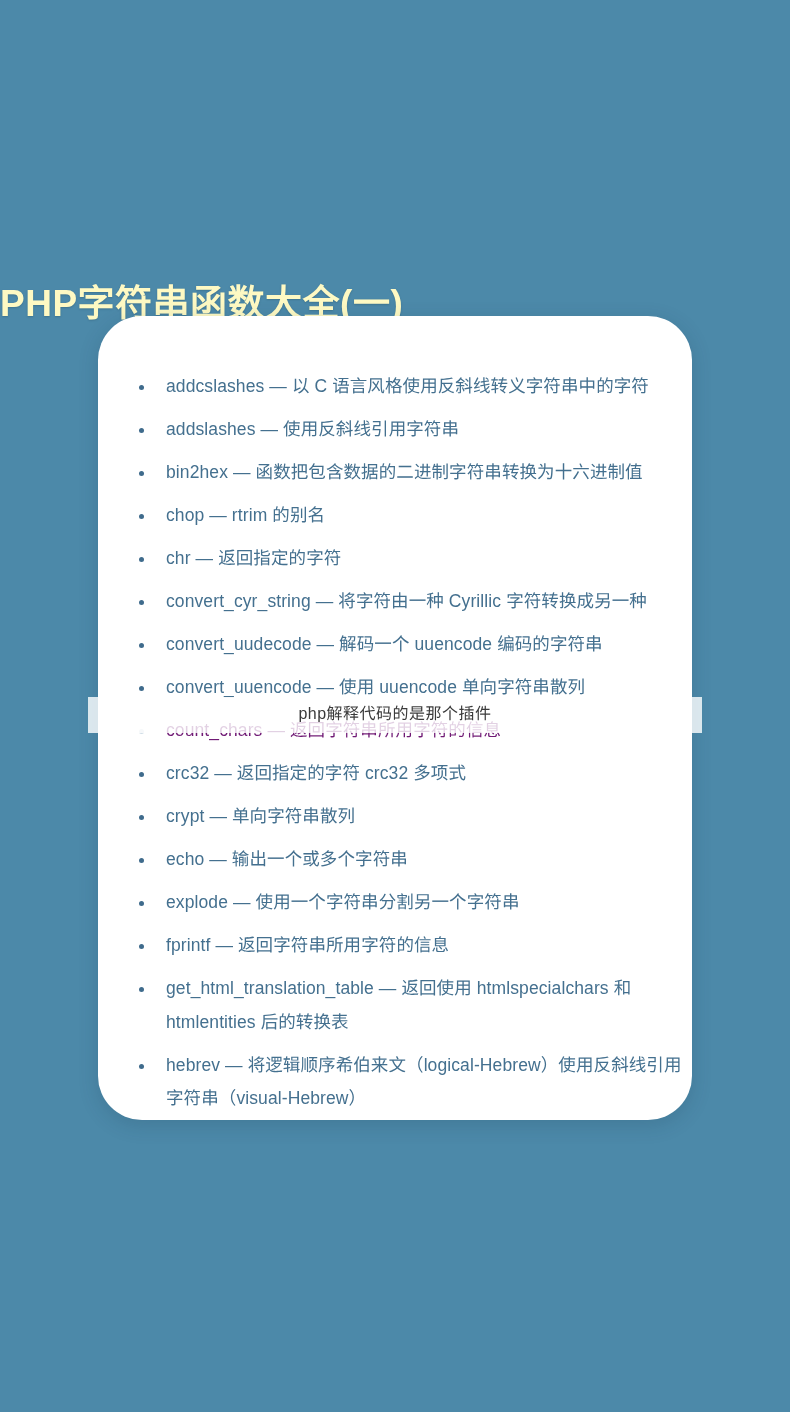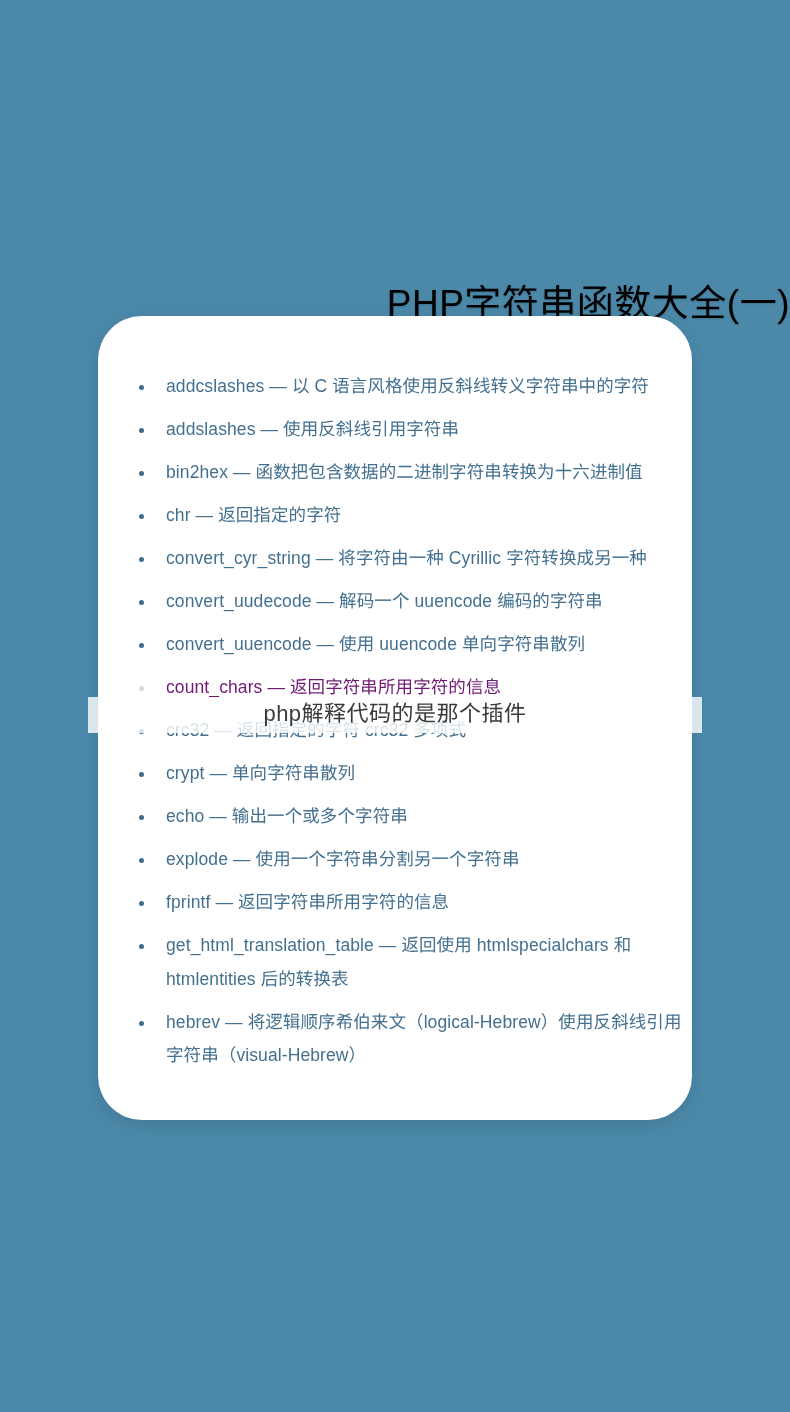--- a/index.html
+++ b/index.html
@@ -22,24 +22,24 @@
     height: 1412px;
     box-sizing: border-box;
   }
 
   
   .title {
     position: absolute;
     left: 0;
     top: 256px;
     width: 790px;
-    text-align: right;
+    text-align: left;
     font-size: 37px;
-    font-weight: normal;
-    color: #000000;
+    font-weight: bold;
+    color: #fef9c3;
     letter-spacing: 0.5px;
     line-height: 1.25;
     text-shadow: 0 1px 2px rgba(30, 60, 80, 0.28);
     white-space: nowrap;
   }
 
   
   .card {
     position: absolute;
     left: 98px;
@@ -100,40 +100,41 @@
     background: rgba(255, 255, 255, 0.80);
     pointer-events: none;
   }
 
   .overlay-text {
     position: absolute;
     left: 0;
     top: 694px;
     width: 790px;
     text-align: center;
-    font-size: 22px;
+    font-size: 16px;
     line-height: 40px;
     color: #3a3a3a;
     font-weight: normal;
     letter-spacing: 0.5px;
     white-space: nowrap;
   }
 </style>
 </head>
 <body>
 
 <div class="page">
 
   <h1 class="title">PHP字符串函数大全(一)</h1>
 
   <div class="card">
     <ul class="list">
         <li class="list-item">addcslashes — 以 C 语言风格使用反斜线转义字符串中的字符</li>
         <li class="list-item">addslashes — 使用反斜线引用字符串</li>
         <li class="list-item">bin2hex — 函数把包含数据的二进制字符串转换为十六进制值</li>
+        <li class="list-item">chop — rtrim 的别名</li>
         <li class="list-item">chr — 返回指定的字符</li>
         <li class="list-item">convert_cyr_string — 将字符由一种 Cyrillic 字符转换成另一种</li>
         <li class="list-item">convert_uudecode — 解码一个 uuencode 编码的字符串</li>
         <li class="list-item">convert_uuencode — 使用 uuencode 单向字符串散列</li>
         <li class="list-item faded">count_chars — 返回字符串所用字符的信息</li>
         <li class="list-item">crc32 — 返回指定的字符 crc32 多项式</li>
         <li class="list-item">crypt — 单向字符串散列</li>
         <li class="list-item">echo — 输出一个或多个字符串</li>
         <li class="list-item">explode — 使用一个字符串分割另一个字符串</li>
         <li class="list-item">fprintf — 返回字符串所用字符的信息</li>

